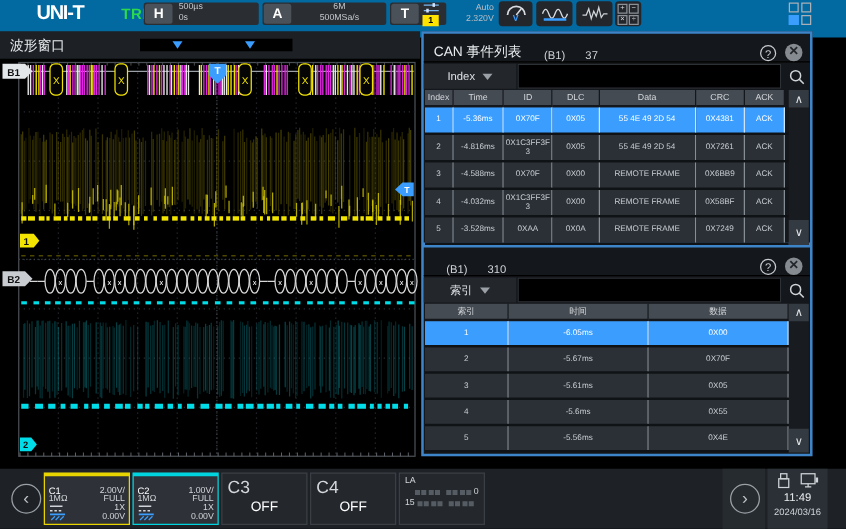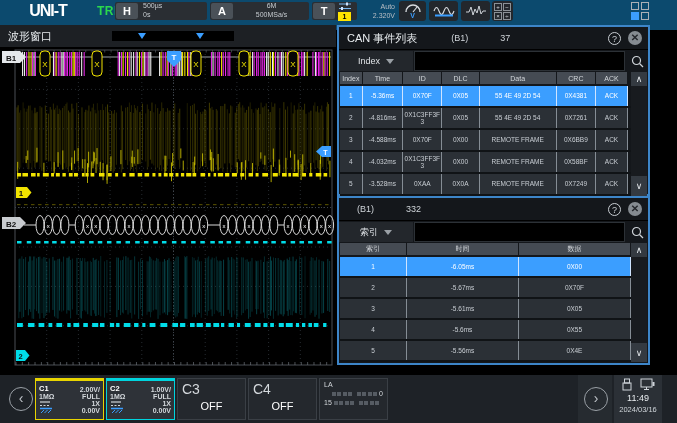--- a/index.html
+++ b/index.html
@@ -1,20 +1,20 @@
 <!DOCTYPE html>
 <html><head>
 <meta charset="utf-8">
 <style>
   html,body{margin:0;padding:0;background:#000;}
   body{width:677px;height:423px;position:relative;overflow:hidden;
        font-family:"Liberation Sans",sans-serif;color:#d8dce0;-webkit-font-smoothing:antialiased;}
   .abs{position:absolute;}
   
-  #topbar{left:0;top:0;width:677px;height:30px;background:#0c4a6e;}
+  #topbar{left:0;top:0;width:677px;height:30px;background:#0369a1;}
   #logo{left:2px;top:0;width:92px;height:22px;display:flex;align-items:center;justify-content:center;
         font-weight:bold;font-size:16px;color:#fff;letter-spacing:-1px;}
   #trig-status{left:97px;top:0;height:22px;display:flex;align-items:center;
         font-weight:bold;font-size:12px;color:#2bd94d;letter-spacing:.5px;}
   .tb-group{top:2px;height:18px;background:#2a2e33;border-radius:2px;display:flex;align-items:center;}
   .tb-letter{width:22px;height:16px;margin:1px;background:#4a5158;border-radius:2px;color:#fff;
         font-weight:bold;font-size:11px;display:flex;align-items:center;justify-content:center;}
   .tb-vals{font-size:7px;line-height:1.25;color:#c6cbd0;padding:0 4px;}
   #h-group{left:115px;width:92px;}
   #a-group{left:210px;width:99px;}
@@ -42,21 +42,21 @@
   #wave-title{left:0;top:25px;width:336px;height:22px;background:#1d2024;display:flex;align-items:center;}
   #wave-title-text{font-size:11px;color:#e8ecef;margin-left:8px;}
   #nav-strip{position:absolute;left:112px;top:6px;width:122px;height:10px;background:#000;}
   .nav-tri{position:absolute;top:2px;width:0;height:0;border-left:4px solid transparent;
         border-right:4px solid transparent;border-top:6px solid #3b9eff;}
   #scope{left:0;top:47px;}
   
   .evt-window{width:313px;background:#14171b;border:2px solid #3d85c8;box-sizing:border-box;}
   #can-window{left:337px;top:25px;height:171px;}
   #uart-window{left:337px;top:196px;height:169px;}
-  .win-title{height:22px;display:flex;align-items:center;color:#e8ecef;gap:16px;}
+  .win-title{height:22px;display:flex;align-items:flex-end;color:#e8ecef;}
   .win-title-text{font-size:11px;margin-left:8px;}
   .win-bus{font-size:9px;margin-left:18px;color:#cfd4d9;}
   .win-count{font-size:9px;margin-left:16px;color:#cfd4d9;}
   .win-icons{margin-left:auto;display:flex;align-items:center;gap:7px;margin-right:6px;}
   .help-icon{width:13px;height:13px;border:1px solid #c8cdd2;border-radius:50%;color:#c8cdd2;
         font-size:9px;line-height:13px;text-align:center;box-sizing:border-box;}
   .close-icon{width:14px;height:14px;background:#858b91;border-radius:50%;color:#23262b;
         font-size:10px;line-height:13px;text-align:center;font-weight:bold;}
   .search-row{height:22px;display:flex;align-items:center;border-top:1px solid #000;}
   .dropdown{width:74px;height:20px;display:flex;align-items:center;justify-content:center;gap:6px;
@@ -79,22 +79,22 @@
   .t-up{height:14px;}
   .t-track{flex:1;}
   
   #bottom-bar{left:0;top:375px;width:677px;height:48px;background:#1e2227;}
   .nav-circle{position:absolute;top:12px;width:22px;height:22px;border:1px solid #9aa0a6;border-radius:50%;
         color:#c0c5ca;font-size:14px;line-height:20px;text-align:center;}
   #back-btn{left:9px;}
   #fwd-box{position:absolute;left:578px;top:0;width:34px;height:48px;background:#262b30;}
   #fwd-btn{left:584px;}
   .ch-box{position:absolute;top:3px;width:69px;height:42px;background:#2e3238;box-sizing:border-box;
-        padding:1px 3px 2px 3px;display:flex;flex-direction:column;justify-content:center;
-        font-size:7px;color:#d4d8dc;font-weight:bold;}
+        padding:1px 3px 2px 3px;display:flex;flex-direction:column;justify-content:flex-end;
+        font-size:7px;color:#d4d8dc;}
   .ch-row{display:flex;justify-content:space-between;align-items:center;line-height:1;}
   .ch-name{color:#fff;font-size:7.5px;}
   #ch1-box{left:35px;border:1px solid #e8d400;border-top:3px solid #e8d400;}
   #ch2-box{left:106px;border:1px solid #00d4de;border-top:3px solid #00d4de;}
   .ch-off{position:absolute;top:3px;width:69px;height:42px;background:#24282d;border:1px solid #3a3f45;
         box-sizing:border-box;padding:2px 4px;}
   #ch3-box{left:177px;}
   #ch4-box{left:248px;}
   .off-name{font-size:14px;color:#d4d8dc;}
   .off-state{text-align:center;font-size:11px;font-weight:normal;color:#fff;margin-top:3px;}
@@ -1160,21 +1160,21 @@
       <div class="t-up">∧</div>
       <div class="t-track"></div>
       <div class="t-down" style="height:20px">∨</div>
     </div>
   </div>
 </div>
 
 <div id="uart-window" class="abs evt-window">
   <div class="win-title">
     <span class="win-bus">(B1)</span>
-    <span class="win-count">332</span>
+    <span class="win-count">310</span>
     <span class="win-icons">
       <span class="help-icon">?</span>
       <span class="close-icon">✕</span>
     </span>
   </div>
   <div class="search-row">
     <div class="dropdown">
       <span>索引</span>
       <span class="dd-arrow"></span>
     </div>

